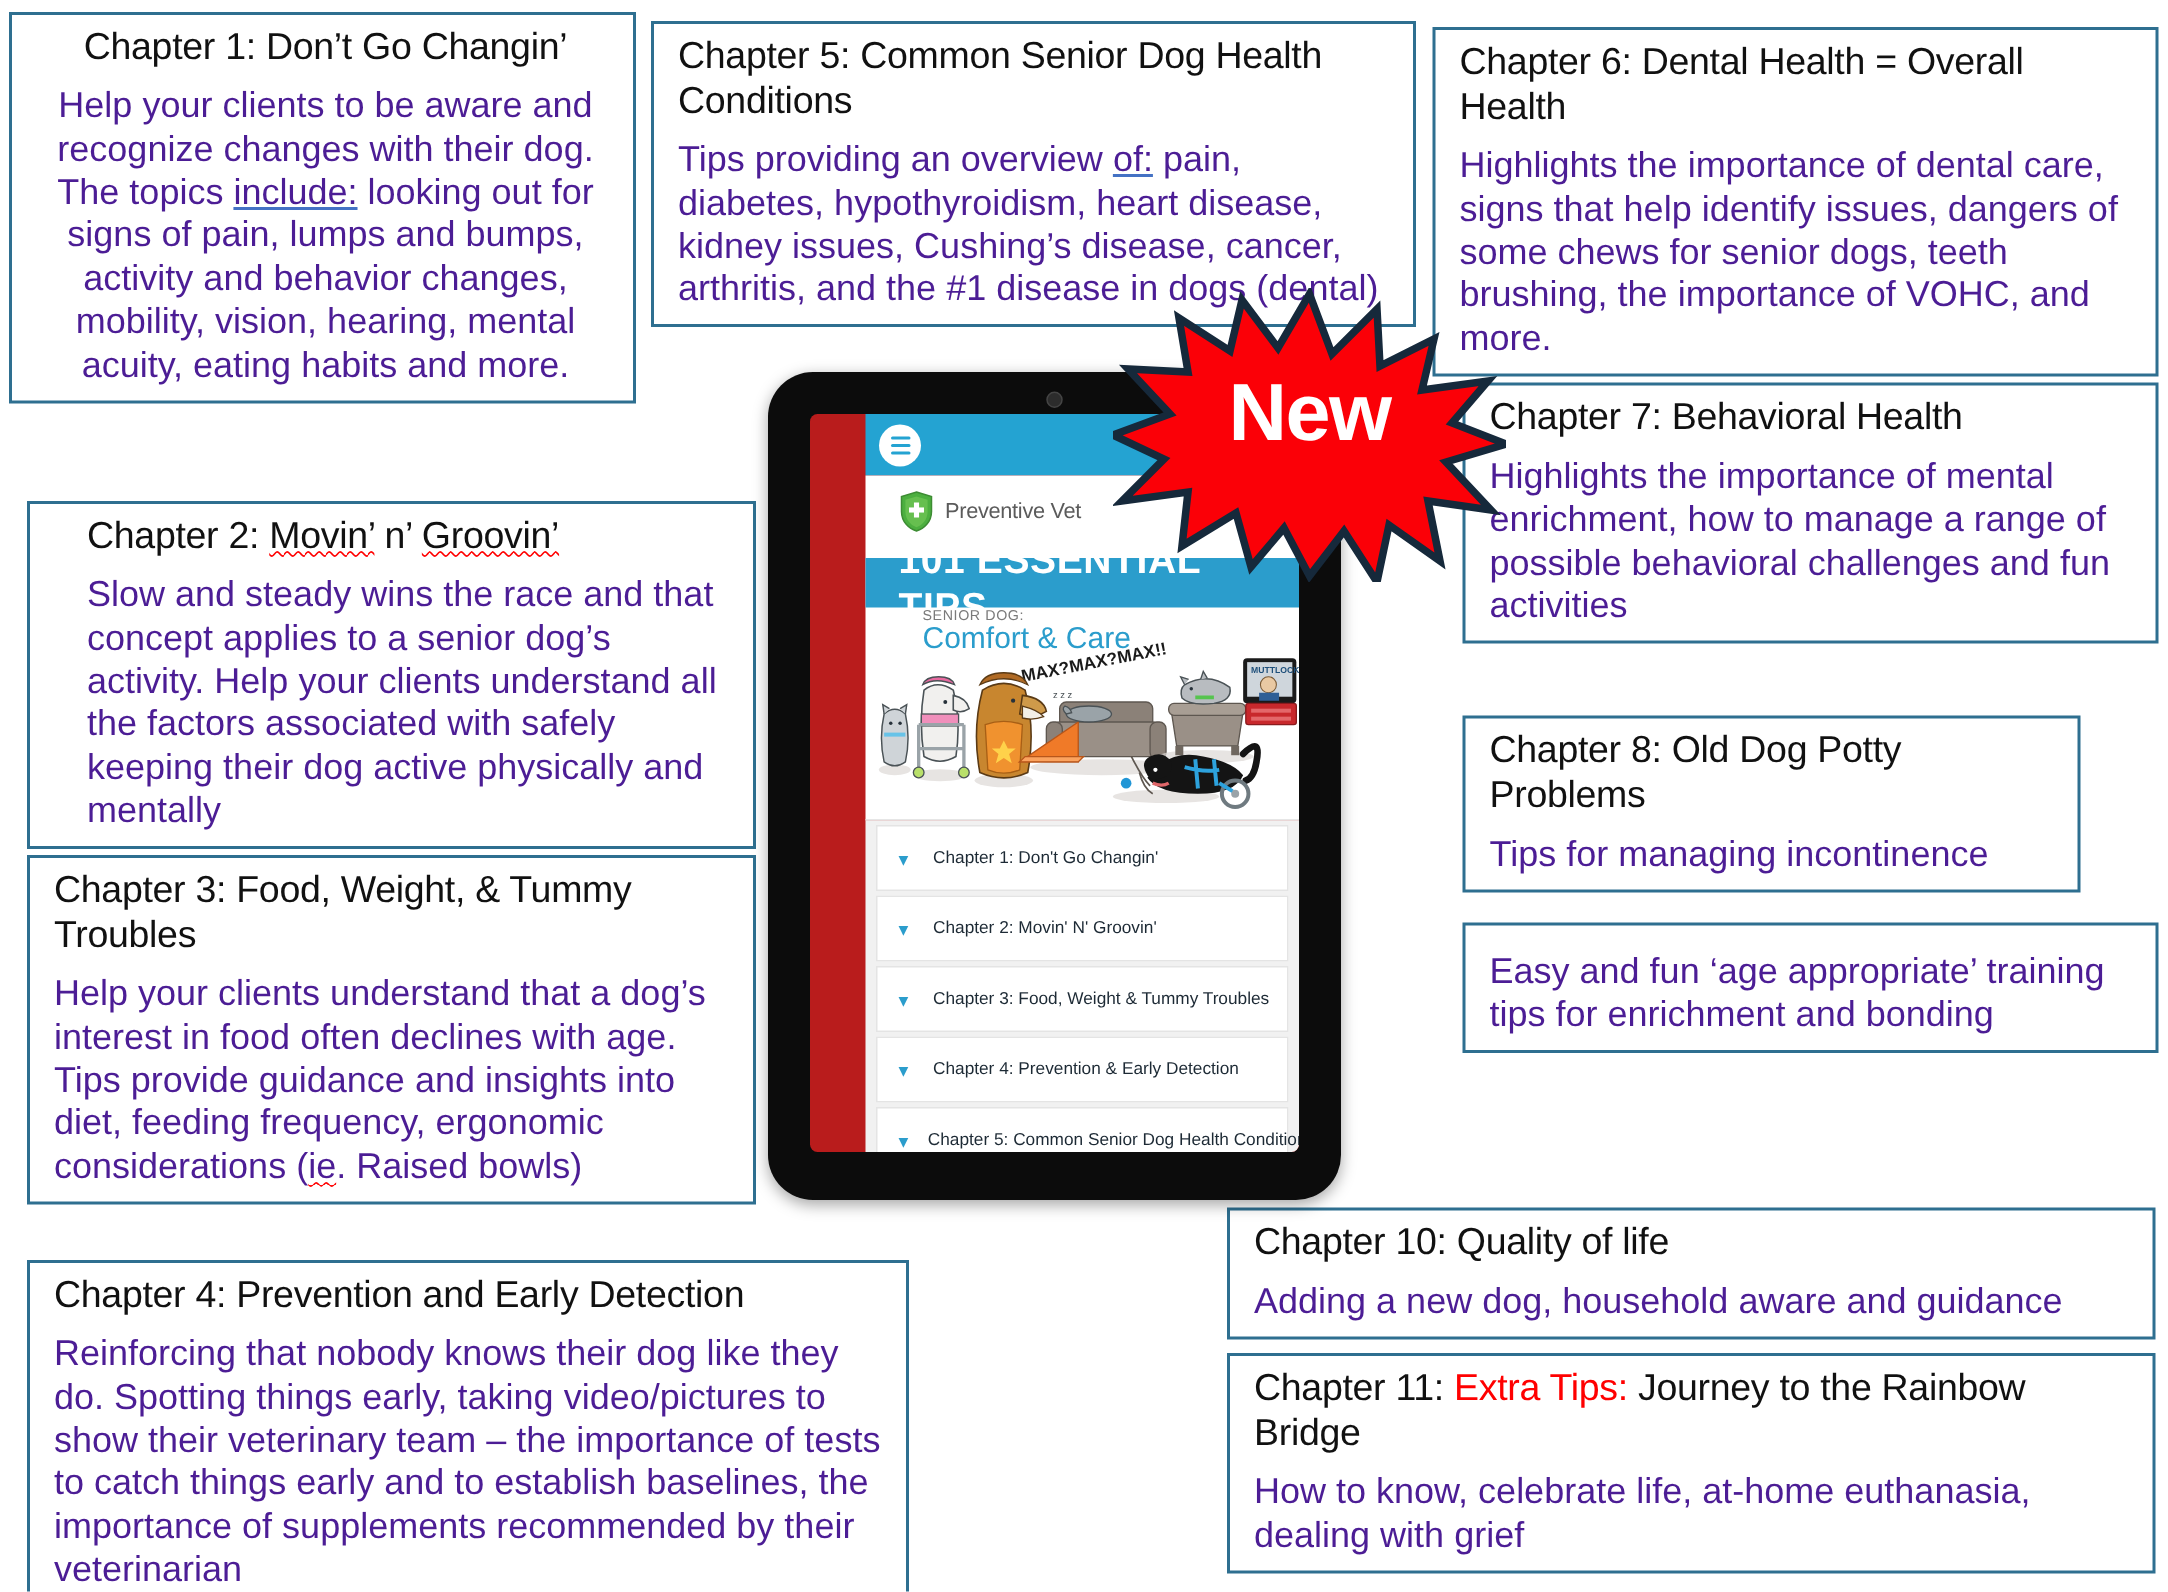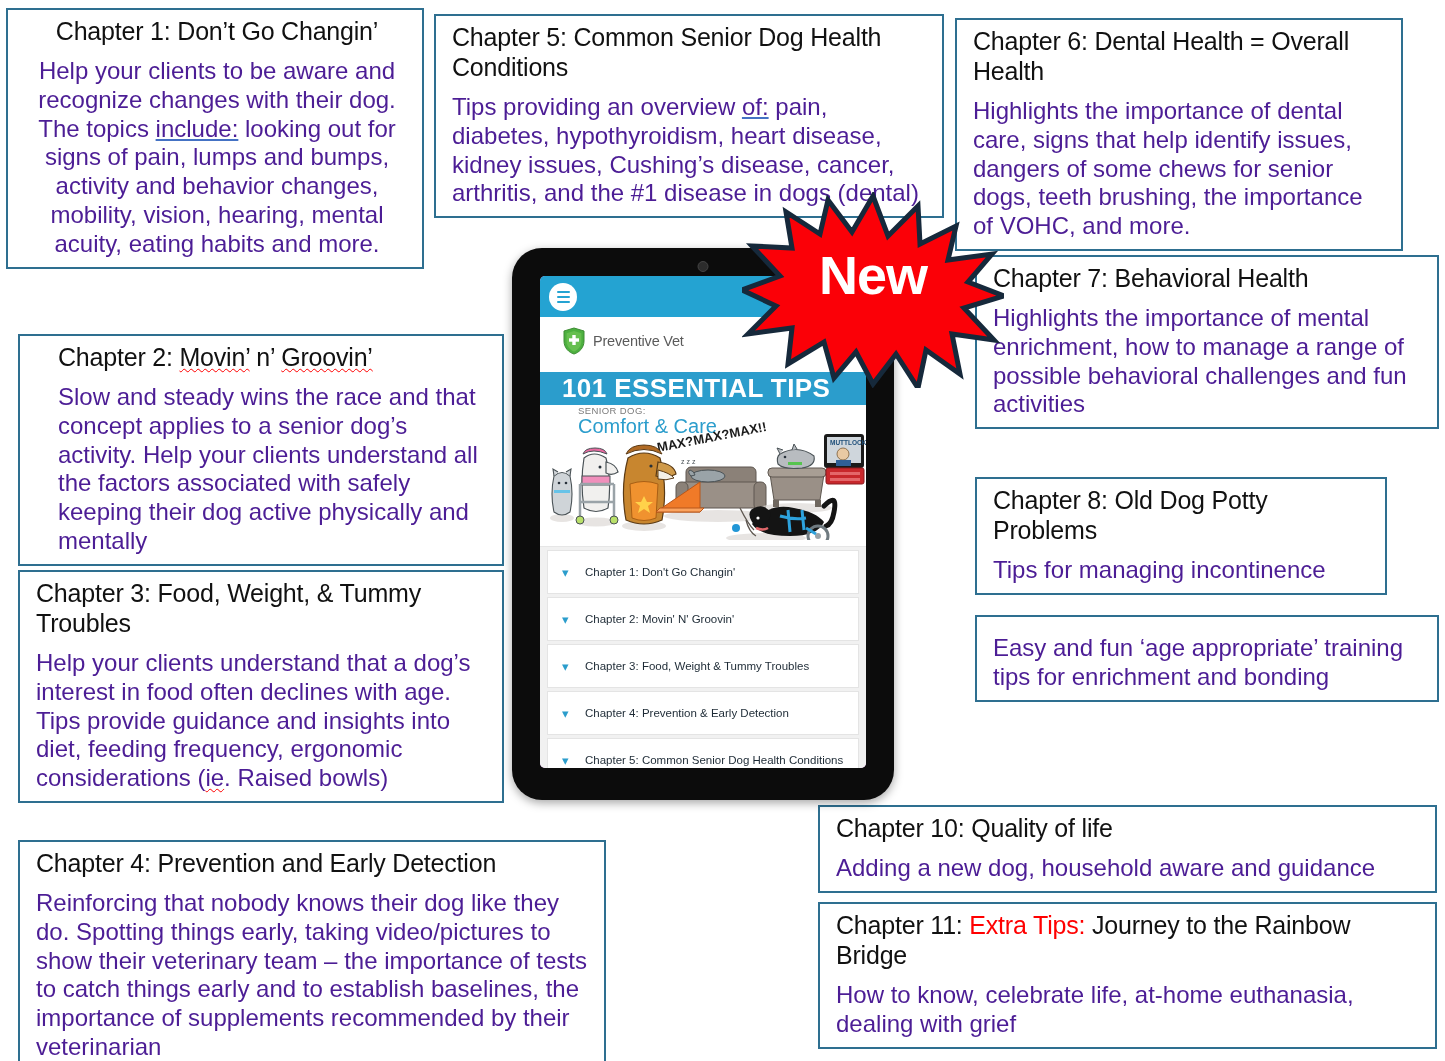--- a/index.html
+++ b/index.html
@@ -49,21 +49,21 @@
     text-underline-offset: 2px;
   }
   .red-hl { color: #ff0000; }
 
   
   #box-ch1  { left: 6px;   top: 8px;    width: 418px; text-align: center;  }
   #box-ch2  { left: 18px;  top: 334px;  width: 486px; padding-left: 38px;  }
   #box-ch3  { left: 18px;  top: 570px;  width: 486px;  }
   #box-ch4  { left: 18px;  top: 840px;  width: 588px;  }
   #box-ch5  { left: 434px; top: 14px;   width: 510px;  }
-  #box-ch6  { left: 955px; top: 18px;   width: 448px;  }
+  #box-ch6  { left: 955px; top: 18px;   width: 484px;  }
   #box-ch7  { left: 975px; top: 255px;  width: 464px;  }
   #box-ch8  { left: 975px; top: 477px;  width: 412px;  }
   #box-ch9  { left: 975px; top: 615px;  width: 464px;  }
   #box-ch10 { left: 818px; top: 805px;  width: 619px;  }
   #box-ch11 { left: 818px; top: 902px;  width: 619px;  }
 
   
   #tablet {
     position: absolute;
     left: 512px;
@@ -85,23 +85,24 @@
     border-radius: 50%;
     background: #2c2c2c;
     border: 1px solid #444;
   }
   #tablet-screen {
     position: absolute;
     left: 28px;
     top: 28px;
     right: 28px;
     bottom: 32px;
-    background: #f0abfc;
+    background: #b91c1c;
     border-radius: 5px;
     overflow: hidden;
+    padding-left: 37px;
   }
   #app-topbar {
     height: 41px;
     background: #24a3d2;
     display: flex;
     align-items: center;
     padding-left: 9px;
   }
   #hamburger-btn {
     width: 28px;

